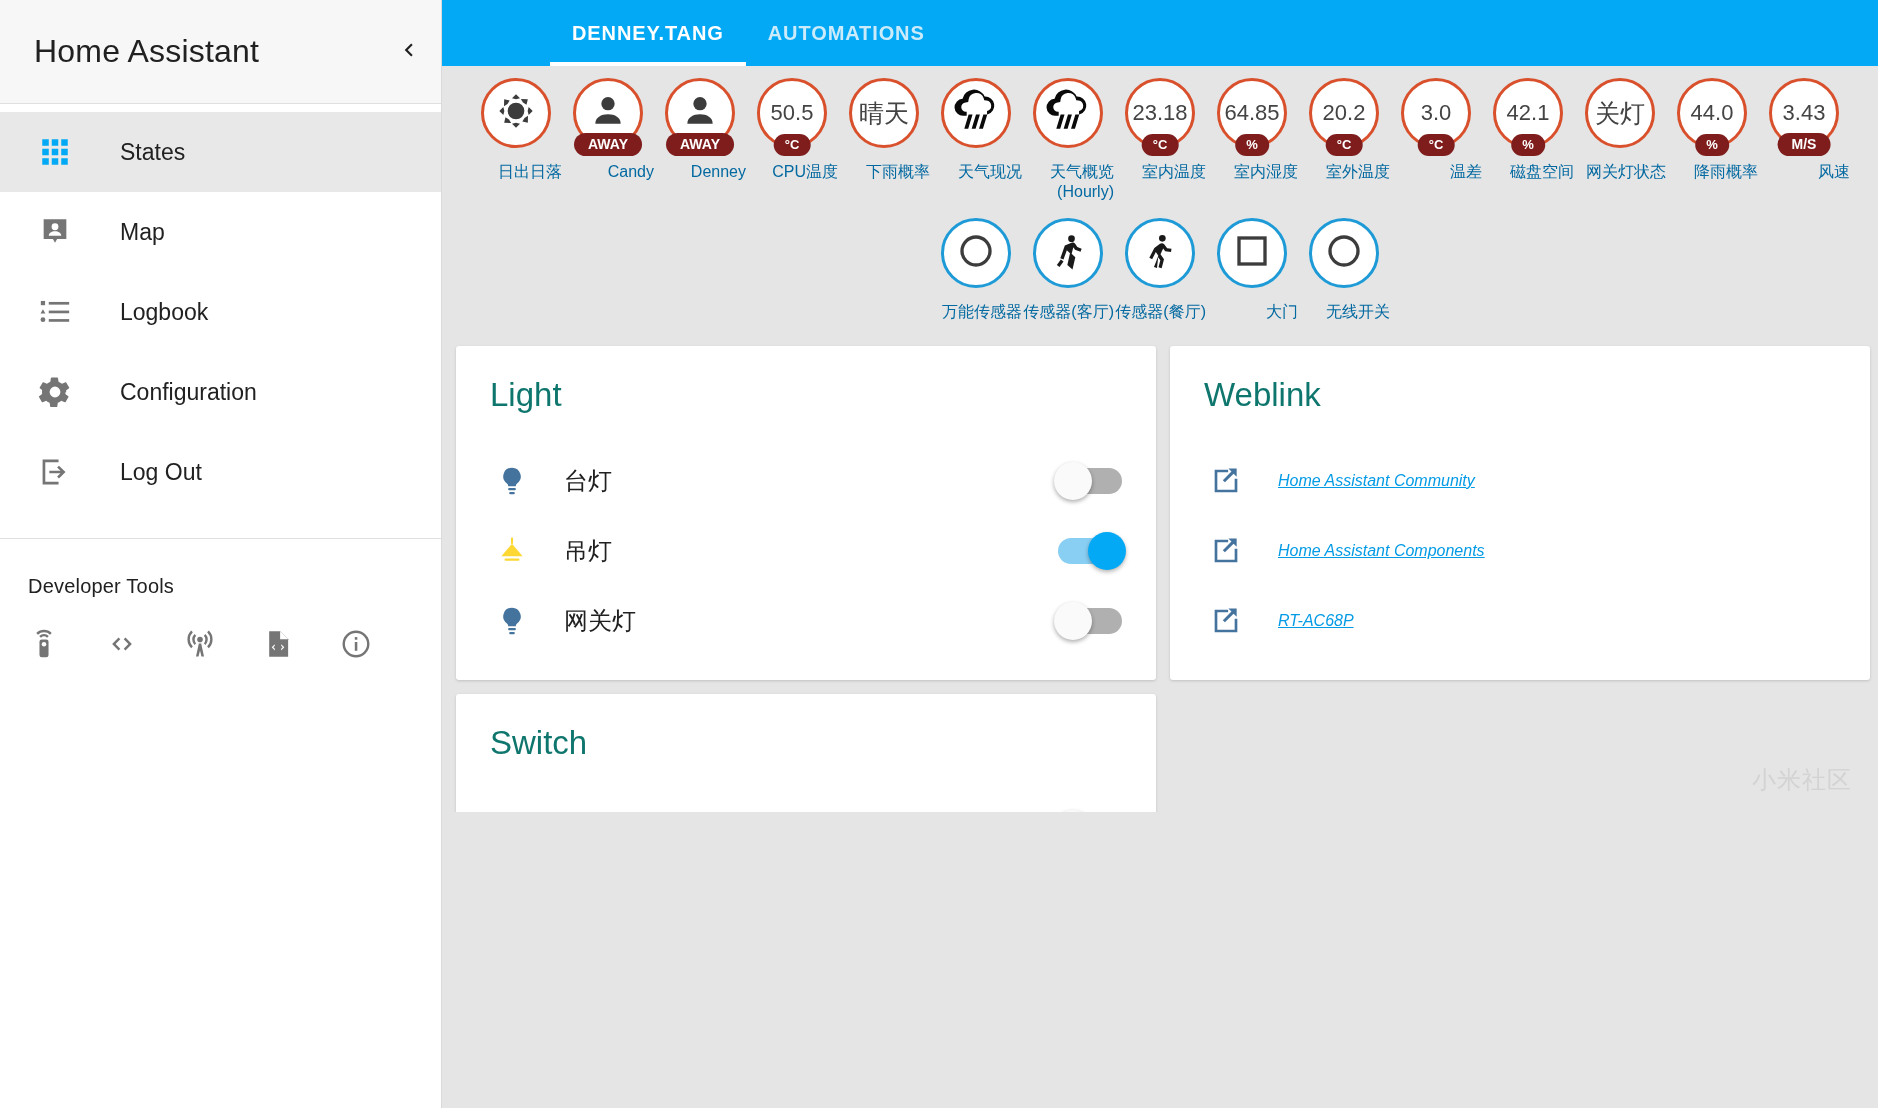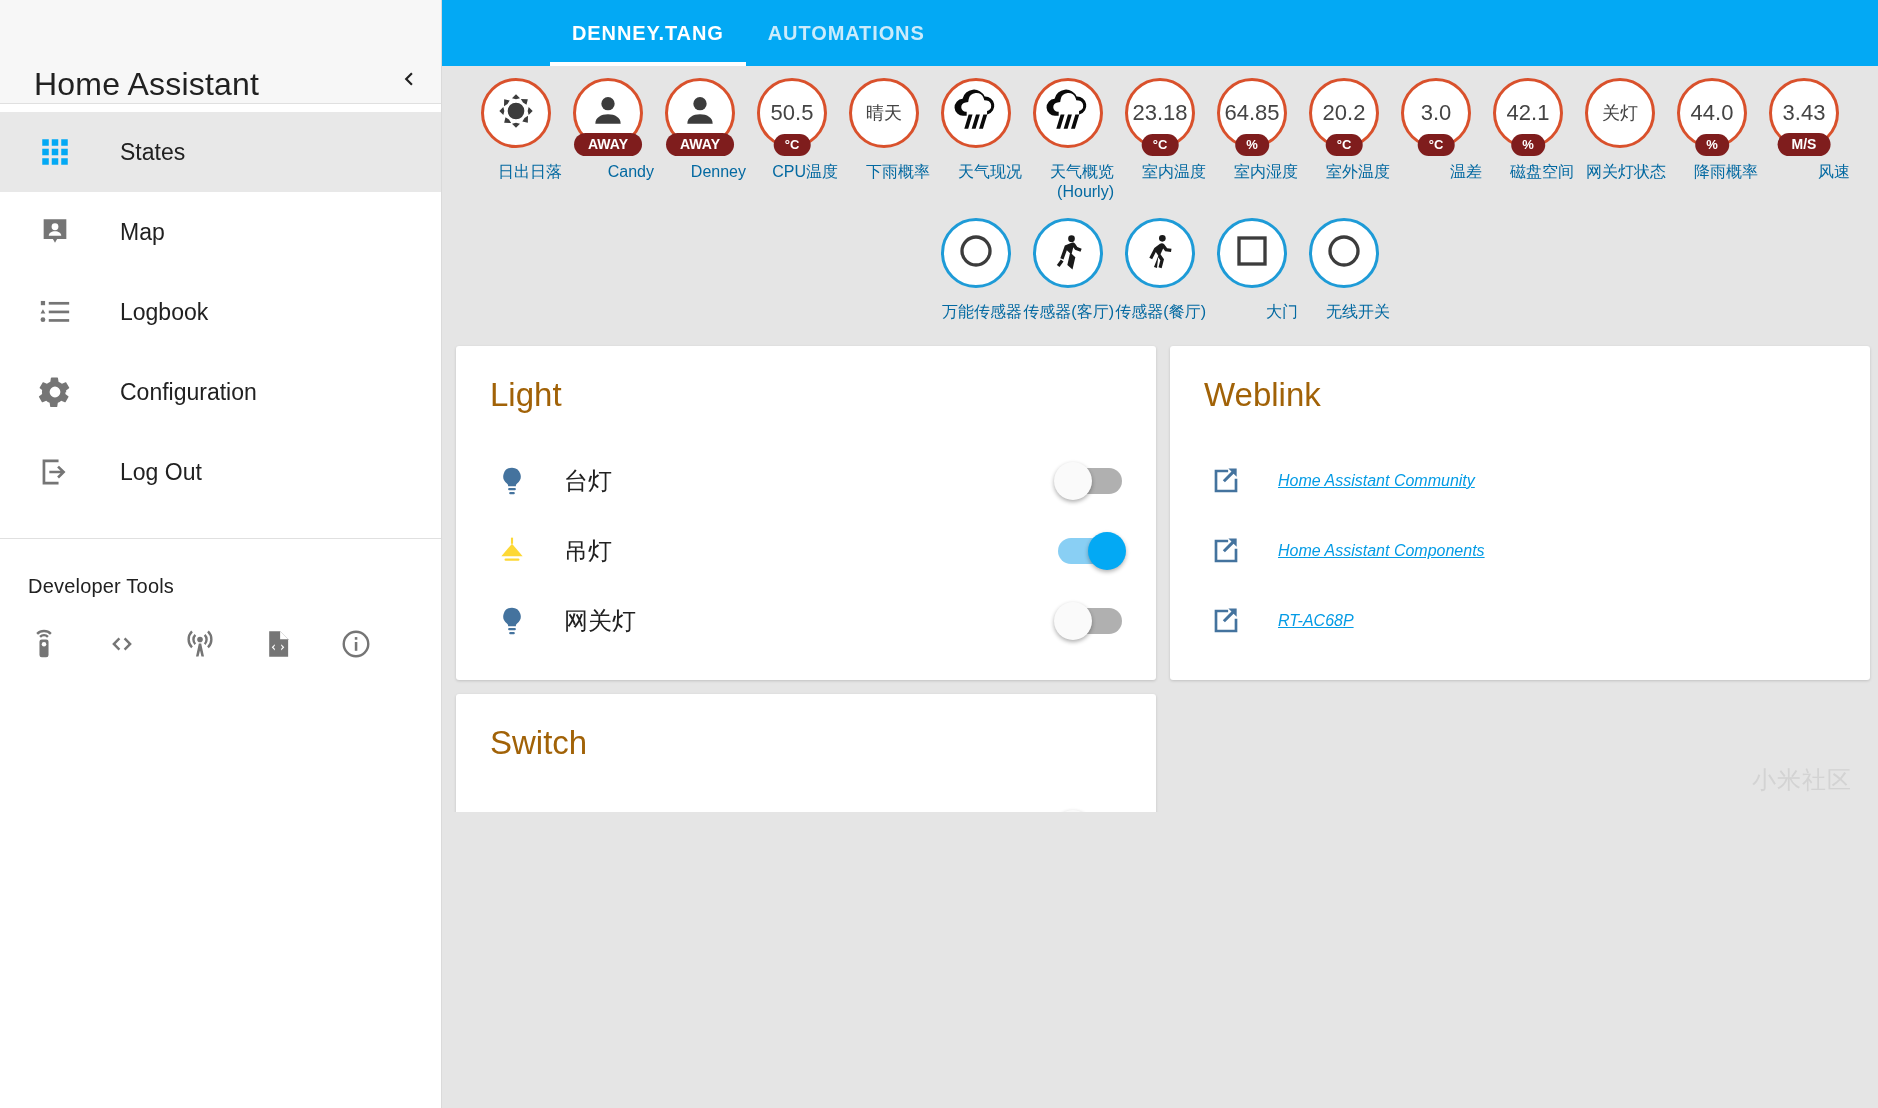--- a/index.html
+++ b/index.html
@@ -16,21 +16,21 @@
     width: 442px; height: 1108px;
     background: #FFFFFF;
     border-right: 1px solid #DADADA;
     flex: 0 0 442px;
     display: flex; flex-direction: column;
   }
   .sidebar-header {
     height: 104px;
     background: #F7F7F7;
     border-bottom: 1px solid #E0E0E0;
-    display: flex; align-items: flex-end;
+    display: flex; align-items: center;
     padding: 0 10px 0 34px;
   }
   .sidebar-title {
     font-size: 32px; color: #212121; font-weight: 400;
     letter-spacing: 0.2px; flex: 1;
   }
   .collapse-btn {
     width: 44px; height: 44px;
     display: flex; align-items: center; justify-content: center;
     cursor: pointer;
@@ -126,21 +126,21 @@
     background: #FFFFFF;
     border: 3px solid #D9512C;
     display: flex; align-items: center; justify-content: center;
     position: relative;
   }
   .badge-circle.blue { border-color: #1E9BD7; }
   .badge-value {
     font-size: 22px; color: #444; font-weight: 400;
     line-height: 1;
   }
-  .badge-value.cjk { font-size: 18px; }
+  .badge-value.cjk { font-size: 25px; }
   .badge-unit {
     position: absolute;
     bottom: -11px; left: 50%; transform: translateX(-50%);
     background: #7f1d1d; color: #FFFFFF;
     border-radius: 13px;
     padding: 3px 11px;
     font-size: 13px; font-weight: bold;
     line-height: 1.2;
     white-space: nowrap;
   }
@@ -164,21 +164,21 @@
   .col { display: flex; flex-direction: column; gap: 14px; }
   .col-left { width: 700px; }
   .col-right { width: 700px; border-radius: 17px; }
   .card {
     background: #FFFFFF;
     border-radius: 3px;
     box-shadow: 0 1px 3px rgba(0,0,0,0.16);
     padding: 30px 34px 24px 34px;
   }
   .card-title {
-    font-size: 33px; color: #a16207; font-weight: 400;
+    font-size: 33px; color: #0f766e; font-weight: 400;
     margin-bottom: 32px;
   }
   .row {
     display: flex; align-items: center;
     height: 70px;
   }
   .row-icon {
     width: 44px; flex: 0 0 44px;
     display: flex; align-items: center; justify-content: center;
   }

